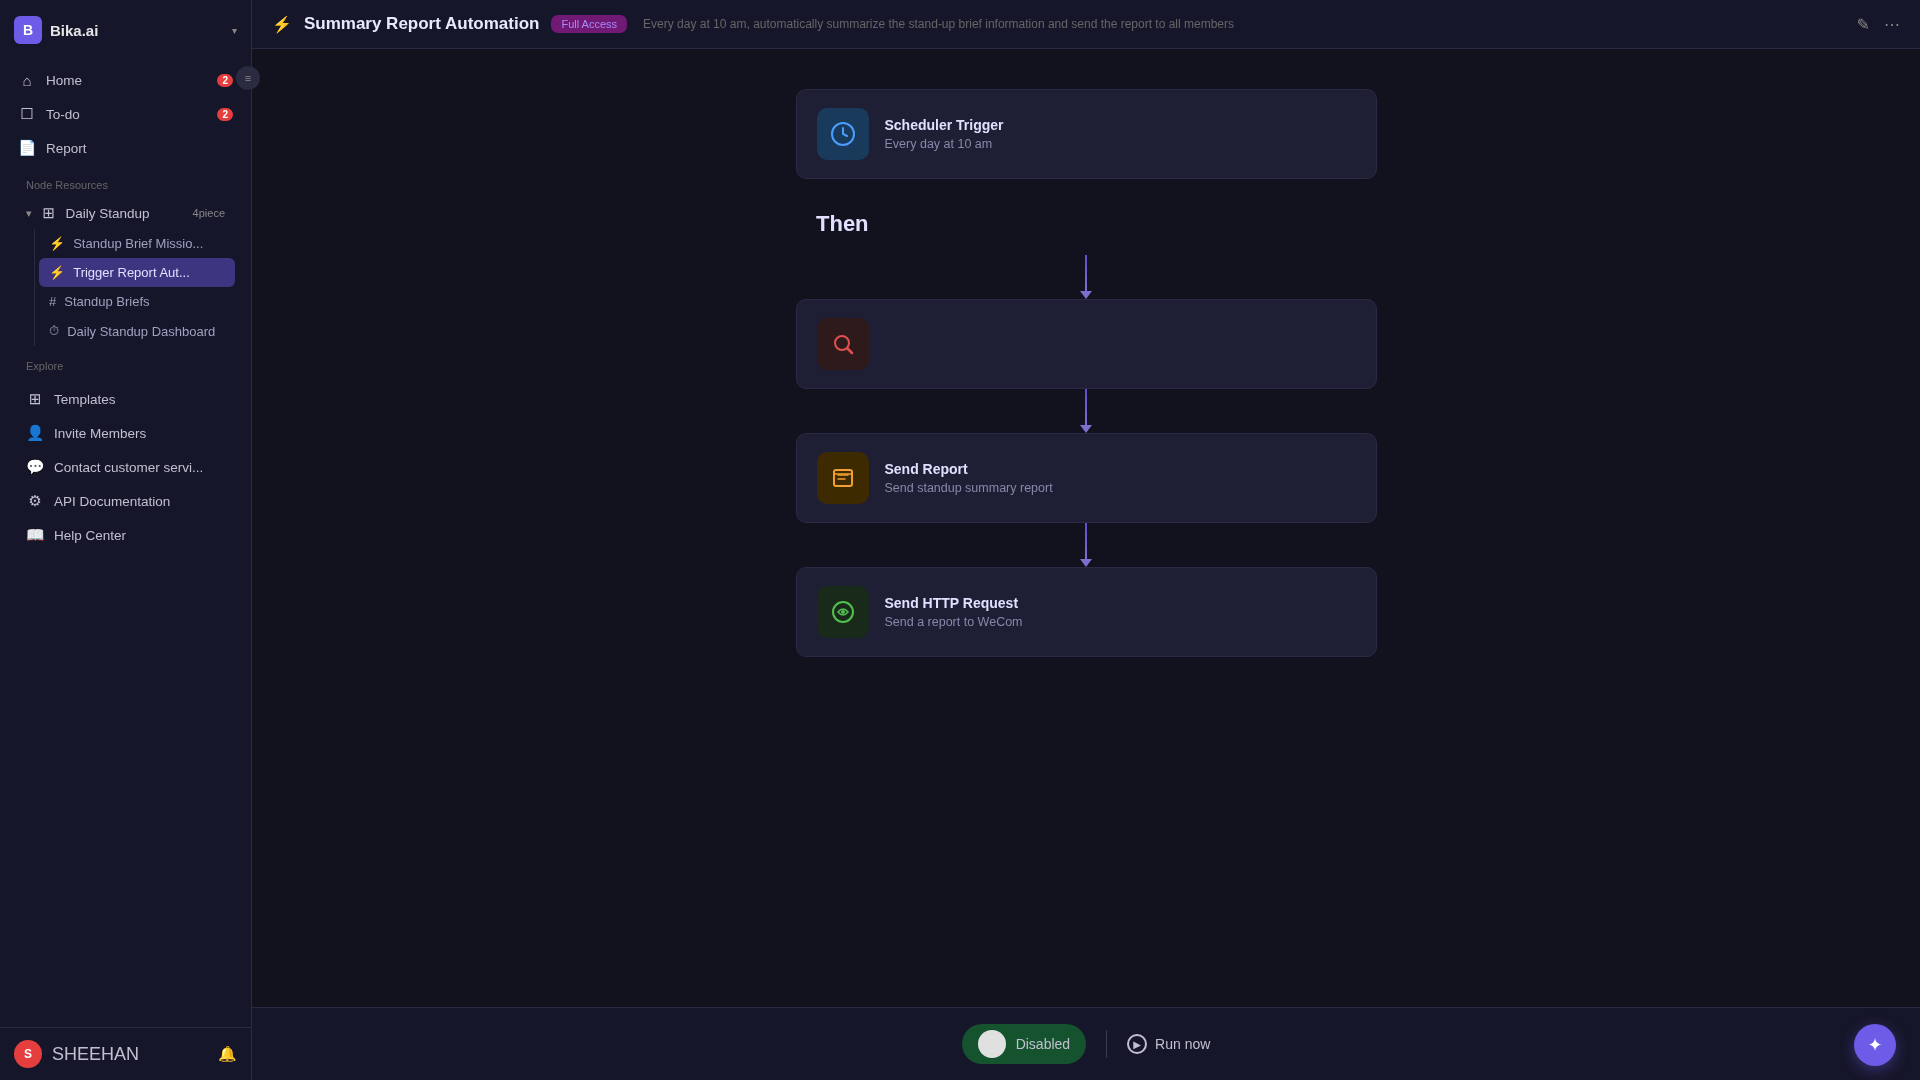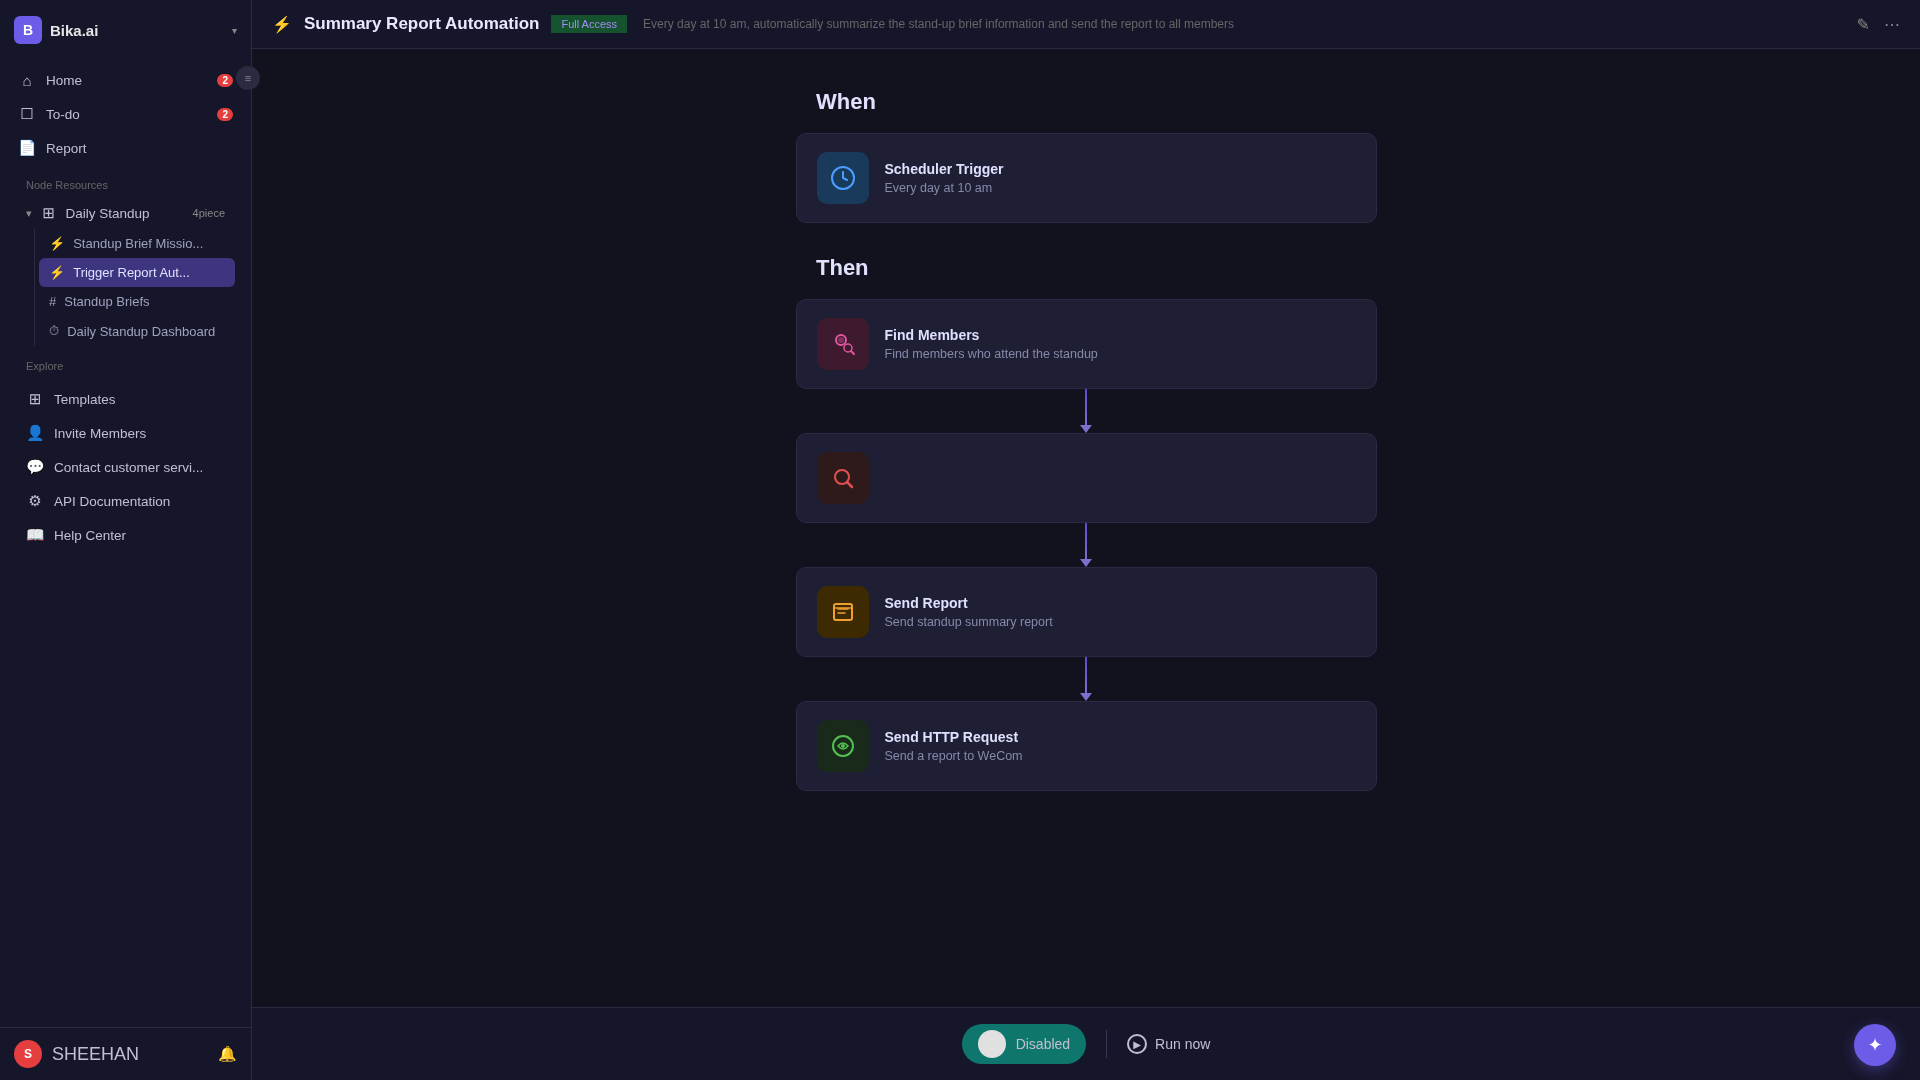--- a/index.html
+++ b/index.html
@@ -173,25 +173,25 @@
       display: flex;
       align-items: center;
       padding: 14px 20px;
       border-bottom: 1px solid #2a2a40;
       gap: 12px;
       background: #16162a;
     }
     .lightning-icon { color: #a78bfa; font-size: 16px; }
     .page-title { font-size: 17px; font-weight: 600; color: #e8e8ff; }
     .access-badge {
-      background: #14532d;
+      background: #701a75;
       color: #a78bfa;
       font-size: 11px;
       padding: 3px 10px;
-      border-radius: 0;
+      border-radius: 7px;
       font-weight: 500;
     }
     .topbar-desc {
       font-size: 12px;
       color: #666;
       margin-left: 4px;
     }
     .topbar-actions {
       margin-left: auto;
       display: flex;
@@ -286,21 +286,21 @@
       align-items: center;
       justify-content: center;
       gap: 20px;
       position: relative;
     }
 
     .toggle-container {
       display: flex;
       align-items: center;
       gap: 10px;
-      background: #0f766e;
+      background: #14532d;
       border-radius: 24px;
       padding: 6px 16px;
     }
     .toggle-knob {
       width: 28px; height: 28px;
       background: #e0e0e0;
       border-radius: 50%;
     }
     .toggle-label {
       font-size: 14px;
@@ -446,53 +446,38 @@
     <span class="access-badge">Full Access</span>
     <span class="topbar-desc">Every day at 10 am, automatically summarize the stand-up brief information and send the report to all members</span>
     <div class="topbar-actions">
       <button class="topbar-icon-btn">✎</button>
       <button class="topbar-icon-btn">⋯</button>
     </div>
   </header>
 
   <div class="canvas">
 
-    <div class="section-heading">When</div>
 
     <div class="automation-card">
       <div class="card-icon scheduler">
         <svg width="28" height="28" viewBox="0 0 28 28" fill="none">
           <circle cx="14" cy="14" r="11" stroke="#4a9eff" stroke-width="2" fill="none"></circle>
           <path d="M14 8v6l4 2" stroke="#4a9eff" stroke-width="2" stroke-linecap="round"></path>
         </svg>
       </div>
       <div class="card-text">
         <div class="card-title">Scheduler Trigger</div>
         <div class="card-desc">Every day at 10 am</div>
       </div>
     </div>
 
     <div style="margin-top: 32px; width: 540px;">
       <div class="section-heading">Then</div>
     </div>
 
-    <div class="automation-card">
-      <div class="card-icon find-members">
-        <svg width="28" height="28" viewBox="0 0 28 28" fill="none">
-          <circle cx="12" cy="10" r="5" stroke="#e056a0" stroke-width="2" fill="none"></circle>
-          <circle cx="12" cy="10" r="3" fill="#e056a0" opacity="0.4"></circle>
-          <circle cx="19" cy="18" r="4" stroke="#e056a0" stroke-width="1.5" fill="none"></circle>
-          <path d="M22 21 L25 24" stroke="#e056a0" stroke-width="2" stroke-linecap="round"></path>
-        </svg>
-      </div>
-      <div class="card-text">
-        <div class="card-title">Find Members</div>
-        <div class="card-desc">Find members who attend the standup</div>
-      </div>
-    </div>
 
     <div class="connector">
       <div class="connector-line"></div>
       <div class="connector-arrow"></div>
     </div>
 
     <div class="automation-card">
       <div class="card-icon find-records">
         <svg width="28" height="28" viewBox="0 0 28 28" fill="none">
           <circle cx="13" cy="13" r="7" stroke="#e05050" stroke-width="2" fill="none"></circle>

